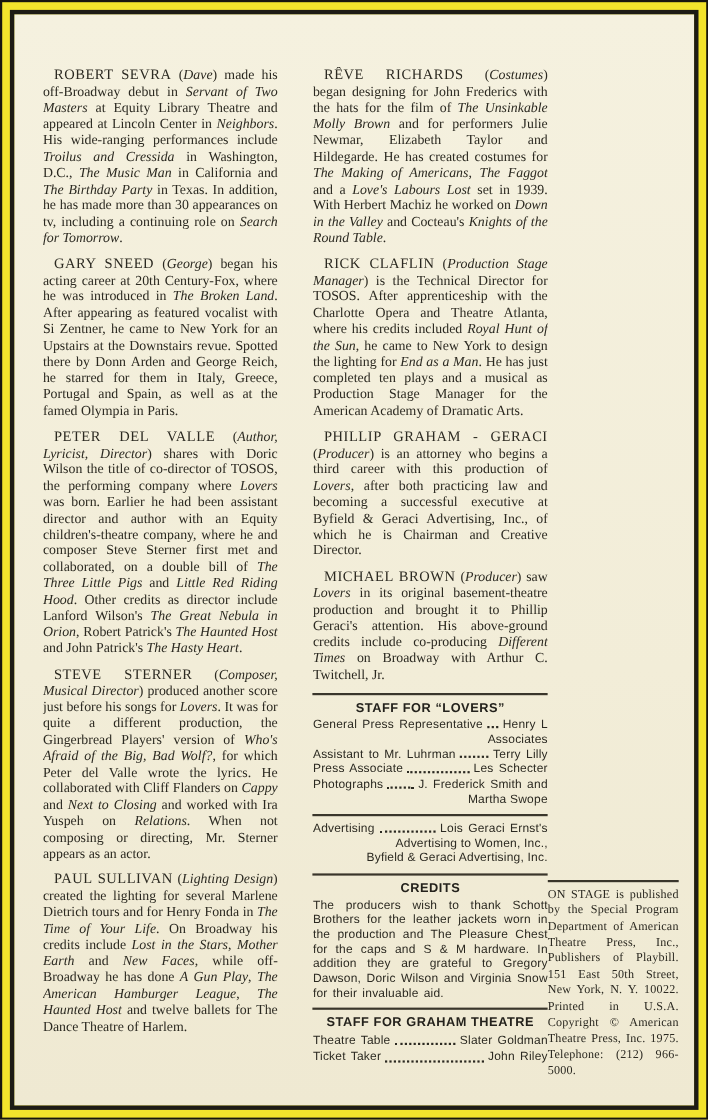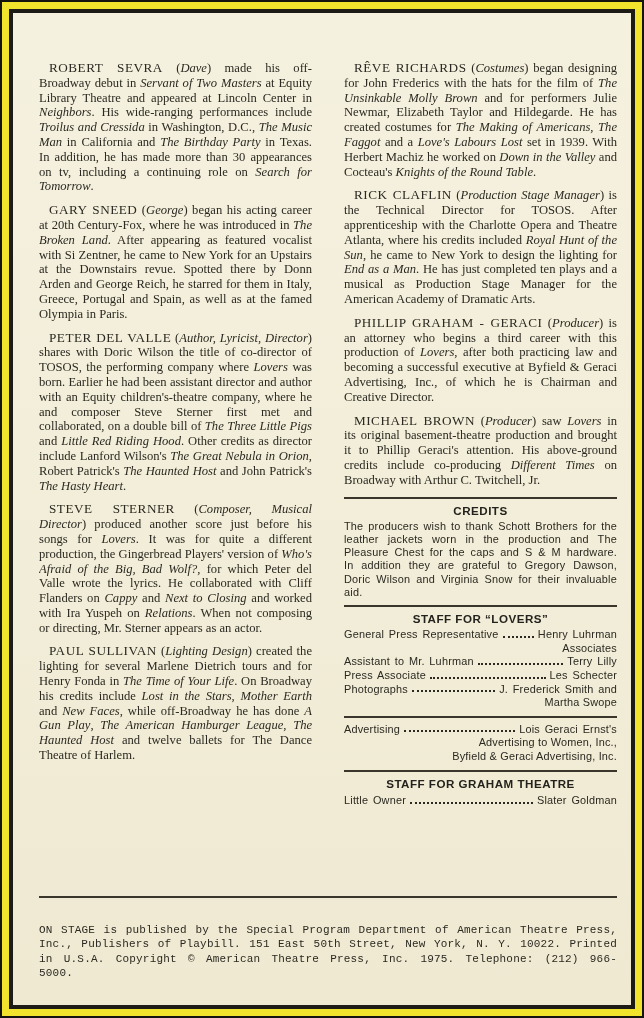--- a/index.html
+++ b/index.html
@@ -7,21 +7,21 @@
     width:644px; height:1018px; box-sizing:border-box;
     background:#f2e32c;
     border:2px solid #16140f;
     padding:7px;
   }
   .paper {
     height:100%; box-sizing:border-box;
     border:4px solid #1d1b15;
     background:linear-gradient(180deg,#f5f1df 0%,#f2edd8 60%,#efe9d2 100%);
     padding:48px 14px 24px 26px;
-    display:flex; flex-direction:column; overflow:hidden;
+    display:flex; flex-direction:row; overflow:hidden;
   }
   .columns { display:flex; gap:32px; flex:1 1 auto; min-height:0; overflow:hidden; }
   .col { flex:1 1 0; min-width:0; }
 
   .bio {
     font-family:"Liberation Serif", serif;
     font-size:12.6px; line-height:14.8px; color:#2b2921;
     text-align:justify; text-indent:10px;
     margin:0 0 9px 0;
   }
@@ -56,22 +56,22 @@
   }
   .credits-text {
     font-family:"Liberation Sans", sans-serif;
     font-size:10.9px; line-height:13.3px; color:#2b2921;
     letter-spacing:0.2px; word-spacing:1.5px; text-align:justify;
     margin:1px 0 2px 0;
   }
   .footer {
     margin-top:auto;
     border-top:2px solid #3a362b;
-    padding-top:25px;
-    font-family:Liberation Mono, monospace;
+    padding-top:4px;
+    font-family:Liberation Serif, serif;
     font-size:11px; line-height:14.6px; color:#2b2921;
     letter-spacing:0.2px; word-spacing:1.5px; text-align:justify;
   }
 </style>
 </head>
 <body>
 
 <div class="page">
   <div class="paper">
 
@@ -83,26 +83,20 @@
         <p class="bio"><span class="bio-name">PETER DEL VALLE</span><span><span> (</span><span class="it">Author, Lyricist, Director</span><span>) shares with Doric Wilson the title of co-director of TOSOS, the performing company where </span><span class="it">Lovers</span><span> was born. Earlier he had been assistant director and author with an Equity children's-theatre company, where he and composer Steve Sterner first met and collaborated, on a double bill of </span><span class="it">The Three Little Pigs</span><span> and </span><span class="it">Little Red Riding Hood</span><span>. Other credits as director include Lanford Wilson's </span><span class="it">The Great Nebula in Orion</span><span>, Robert Patrick's </span><span class="it">The Haunted Host</span><span> and John Patrick's </span><span class="it">The Hasty Heart</span><span>.</span></span></p>
         <p class="bio"><span class="bio-name">STEVE STERNER</span><span><span> (</span><span class="it">Composer, Musical Director</span><span>) produced another score just before his songs for </span><span class="it">Lovers</span><span>. It was for quite a different production, the Gingerbread Players' version of </span><span class="it">Who's Afraid of the Big, Bad Wolf?</span><span>, for which Peter del Valle wrote the lyrics. He collaborated with Cliff Flanders on </span><span class="it">Cappy</span><span> and </span><span class="it">Next to Closing</span><span> and worked with Ira Yuspeh on </span><span class="it">Relations</span><span>. When not composing or directing, Mr. Sterner appears as an actor.</span></span></p>
         <p class="bio"><span class="bio-name">PAUL SULLIVAN</span><span><span> (</span><span class="it">Lighting Design</span><span>) created the lighting for several Marlene Dietrich tours and for Henry Fonda in </span><span class="it">The Time of Your Life</span><span>. On Broadway his credits include </span><span class="it">Lost in the Stars</span><span>, </span><span class="it">Mother Earth</span><span> and </span><span class="it">New Faces</span><span>, while off-Broadway he has done </span><span class="it">A Gun Play</span><span>, </span><span class="it">The American Hamburger League</span><span>, </span><span class="it">The Haunted Host</span><span> and twelve ballets for The Dance Theatre of Harlem.</span></span></p>
       </div>
 
       <div class="col">
         <p class="bio"><span class="bio-name">RÊVE RICHARDS</span><span><span> (</span><span class="it">Costumes</span><span>) began designing for John Frederics with the hats for the film of </span><span class="it">The Unsinkable Molly Brown</span><span> and for performers Julie Newmar, Elizabeth Taylor and Hildegarde. He has created costumes for </span><span class="it">The Making of Americans</span><span>, </span><span class="it">The Faggot</span><span> and a </span><span class="it">Love's Labours Lost</span><span> set in 1939. With Herbert Machiz he worked on </span><span class="it">Down in the Valley</span><span> and Cocteau's </span><span class="it">Knights of the Round Table</span><span>.</span></span></p>
         <p class="bio"><span class="bio-name">RICK CLAFLIN</span><span><span> (</span><span class="it">Production Stage Manager</span><span>) is the Technical Director for TOSOS. After apprenticeship with the Charlotte Opera and Theatre Atlanta, where his credits included </span><span class="it">Royal Hunt of the Sun</span><span>, he came to New York to design the lighting for </span><span class="it">End as a Man</span><span>. He has just completed ten plays and a musical as Production Stage Manager for the American Academy of Dramatic Arts.</span></span></p>
         <p class="bio"><span class="bio-name">PHILLIP GRAHAM - GERACI</span><span><span> (</span><span class="it">Producer</span><span>) is an attorney who begins a third career with this production of </span><span class="it">Lovers</span><span>, after both practicing law and becoming a successful executive at Byfield &amp; Geraci Advertising, Inc., of which he is Chairman and Creative Director.</span></span></p>
         <p class="bio"><span class="bio-name">MICHAEL BROWN</span><span><span> (</span><span class="it">Producer</span><span>) saw </span><span class="it">Lovers</span><span> in its original basement-theatre production and brought it to Phillip Geraci's attention. His above-ground credits include co-producing </span><span class="it">Different Times</span><span> on Broadway with Arthur C. Twitchell, Jr.</span></span></p>
-
-        <div>
-          <div class="rule"></div>
-          <div class="staff-head">CREDITS</div>
-          <div class="credits-text">The producers wish to thank Schott Brothers for the leather jackets worn in the production and The Pleasure Chest for the caps and S &amp; M hardware. In addition they are grateful to Gregory Dawson, Doric Wilson and Virginia Snow for their invaluable aid.</div>
-        </div>
 
         <div>
           <div class="rule"></div>
           <div class="staff-head">STAFF FOR “LOVERS”</div>
 
           <div class="staff-row">
             <span class="staff-label">General Press Representative</span>
             <span class="leader"></span>
             <span class="staff-value">Henry Luhrman</span>
           </div>
@@ -131,28 +125,39 @@
 
           <div class="staff-row">
             <span class="staff-label">Advertising</span>
             <span class="leader"></span>
             <span class="staff-value">Lois Geraci Ernst's</span>
           </div>
           <div class="staff-extra">Advertising to Women, Inc.,</div>
           <div class="staff-extra">Byfield &amp; Geraci Advertising, Inc.</div>
         </div>
 
+        <div>
+          <div class="rule"></div>
+          <div class="staff-head">CREDITS</div>
+          <div class="credits-text">The producers wish to thank Schott Brothers for the leather jackets worn in the production and The Pleasure Chest for the caps and S &amp; M hardware. In addition they are grateful to Gregory Dawson, Doric Wilson and Virginia Snow for their invaluable aid.</div>
+        </div>
+
         <div class="players">
           <div class="rule"></div>
           <div class="staff-head">STAFF FOR GRAHAM THEATRE</div>
 
           <div class="staff-row">
-            <span class="staff-label">Little Owner</span>
+            <span class="staff-label">Theatre Table</span>
             <span class="leader"></span>
             <span class="staff-value">Slater Goldman</span>
+          </div>
+          <div class="staff-row">
+            <span class="staff-label">Ticket Taker</span>
+            <span class="leader"></span>
+            <span class="staff-value">John Riley</span>
           </div>
         </div>
       </div>
     </div>
 
     <div class="footer">
       <span>ON STAGE is published by the Special Program Department of American Theatre Press, Inc., Publishers of Playbill. 151 East 50th Street, New York, N. Y. 10022. Printed in U.S.A. Copyright © American Theatre Press, Inc. 1975. Telephone: (212) 966-5000.</span>
     </div>
 
   </div>

